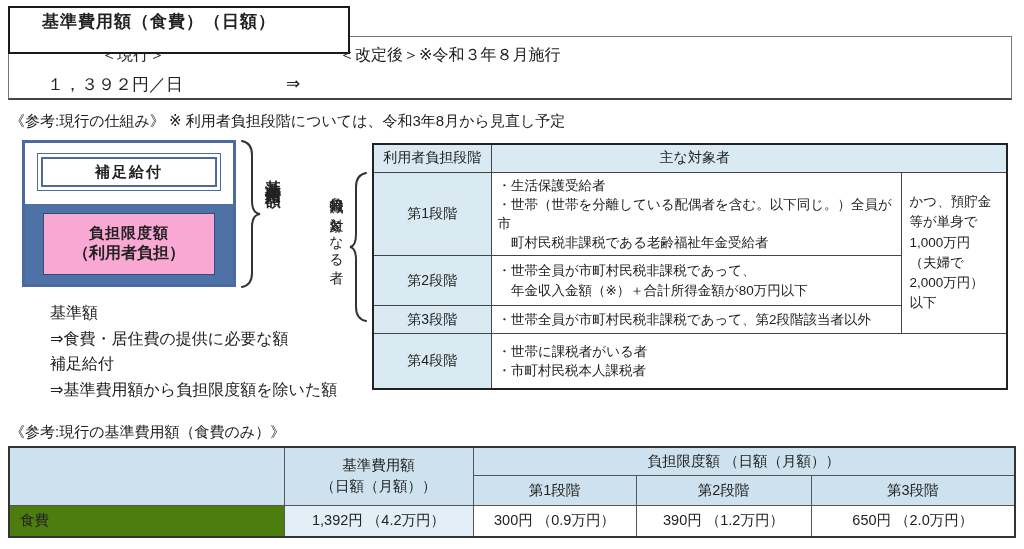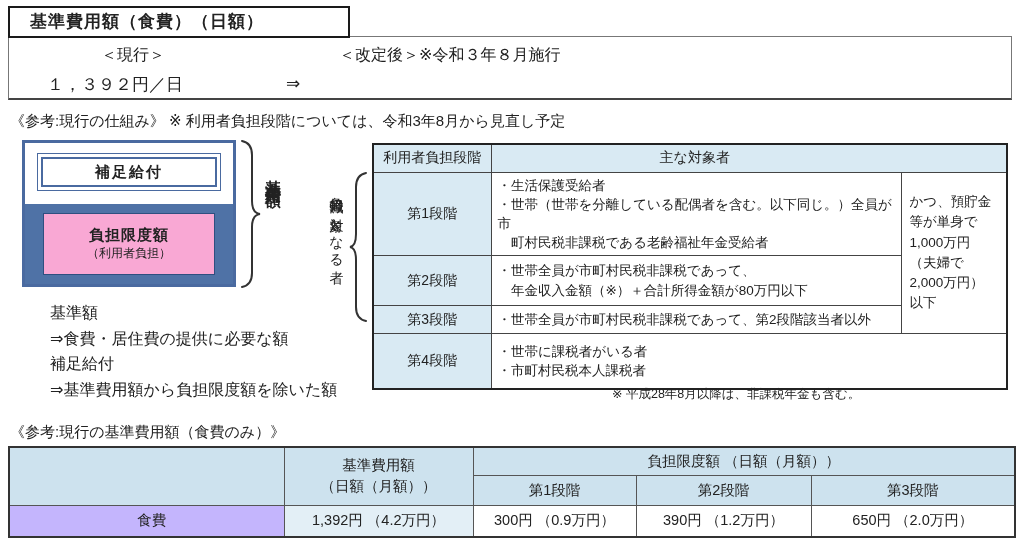--- a/index.html
+++ b/index.html
@@ -3,23 +3,23 @@
 <meta charset="utf-8">
 <style>
   * { margin:0; padding:0; box-sizing:border-box; }
   html,body { background:#ffffff; }
   body { font-family:"Liberation Sans","DejaVu Sans",sans-serif; color:#222; }
   .page { position:relative; width:1024px; height:549px; background:#fff; overflow:hidden; }
 
   
   .content-box { position:absolute; left:8px; top:36px; width:1004px; height:64px;
                  border:1px solid #777; border-bottom:2px solid #444; background:#fff; }
-  .title-box { position:absolute; left:8px; top:6px; width:342px; height:32px;
+  .title-box { position:absolute; left:8px; top:6px; width:342px; height:48px;
                border:2px solid #1a1a1a; background:#fff; z-index:2;
-               font-size:17px; font-weight:bold; line-height:28px; padding-left:20px;
+               font-size:17px; font-weight:bold; line-height:28px; padding-left:32px;
                letter-spacing:1px; }
   .tl { position:absolute; white-space:nowrap; }
   .lbl-current  { left:92px;  top:8px;  font-size:16px; }
   .lbl-revised  { left:330px; top:8px;  font-size:16px; }
   .val-current  { left:38px;  top:36px; font-size:17px; }
   .val-arrow    { left:277px; top:36px; font-size:17px; }
   .val-revised  { left:313px; top:36px; font-size:17px; }
 
   .ref-note { position:absolute; left:10px; top:112px; font-size:15px; white-space:nowrap; }
 
@@ -29,21 +29,21 @@
   .diag-top { position:relative; height:61px; background:#fff; }
   .hosoku-outer { position:absolute; left:12px; right:12px; top:10px; height:38px;
                   border:1px solid #4a6aa0; padding:3px; background:#fff; }
   .hosoku-inner { height:100%; border:2px solid #4a6aa0; display:flex; align-items:center;
                   justify-content:center; font-size:15px; font-weight:bold; letter-spacing:2px; }
   .diag-bottom { position:absolute; left:0; right:0; bottom:0; height:80px; background:#4f72a6;
                  display:flex; align-items:center; justify-content:center; }
   .futan-box { width:172px; height:62px; background:#f9a8d4; border:1px solid #2f4f80;
                display:flex; flex-direction:column; align-items:center; justify-content:center; }
   .futan-l1 { font-size:15px; font-weight:bold; letter-spacing:1px; }
-  .futan-l2 { font-size:12px; font-weight:normal; }
+  .futan-l2 { font-size:16px; font-weight:bold; }
 
   .brace { position:absolute; }
   .v-label { position:absolute; writing-mode:vertical-rl; text-orientation:mixed;
              white-space:nowrap; }
   .v-kijun { left:262px; top:167px; font-size:16px; font-weight:bold; letter-spacing:3px; }
   .v-futangen { left:328px; top:186px; font-size:14px; letter-spacing:1px; }
 
   .defs { position:absolute; left:10px; top:300px; font-size:16px; line-height:1.6;
           white-space:nowrap;margin-left:40px; }
 
@@ -63,21 +63,21 @@
   .footnote { position:absolute; left:612px; top:386px; font-size:12.5px; white-space:nowrap; }
 
   
   .caption2 { position:absolute; left:10px; top:423px; font-size:15px; white-space:nowrap; }
   .bottom-table-wrap { position:absolute; left:8px; top:446px; }
   .bottom-table { width:1006px; border:2px solid #333; }
   .bottom-table td { border:1px solid #555; font-size:14.5px; text-align:center;
                      vertical-align:middle; }
   .bottom-table .bhd { background:#cde2ee; }
   .bottom-table .blank { background:#cde2ee; }
-  .bottom-table .rowlabel { background:#c4b5fd; text-align:center; padding-left:10px; }
+  .bottom-table .rowlabel { background:#4d7c0f; text-align:left; padding-left:10px; }
   .bottom-table .baseval { background:#e3eff6; }
   .bt-r1 td { height:28px; } .bt-r2 td { height:30px; } .bt-r3 td { height:32px; }
   .two-line { line-height:1.45; }
 </style>
 </head>
 <body>
 
 <div class="page">
 
   <div class="content-box">
@@ -166,21 +166,20 @@
         <td class="stage">第4段階</td>
         <td class="body" colspan="2">
           <div>・世帯に課税者がいる者</div>
           <div>・市町村民税本人課税者</div>
         </td>
       </tr>
     </tbody>
       </table>
   </div>
 
-  <div class="footnote">※ 平成28年8月以降は、非課税年金も含む。</div>
 
   <div class="caption2">《参考:現行の基準費用額（食費のみ）》</div>
   <div class="bottom-table-wrap">
     <table class="bottom-table">
       <colgroup>
         <col style="width:275px">
           <col style="width:189px">
           <col style="width:163px">
         <col style="width:175px">
           <col style="width:204px">

